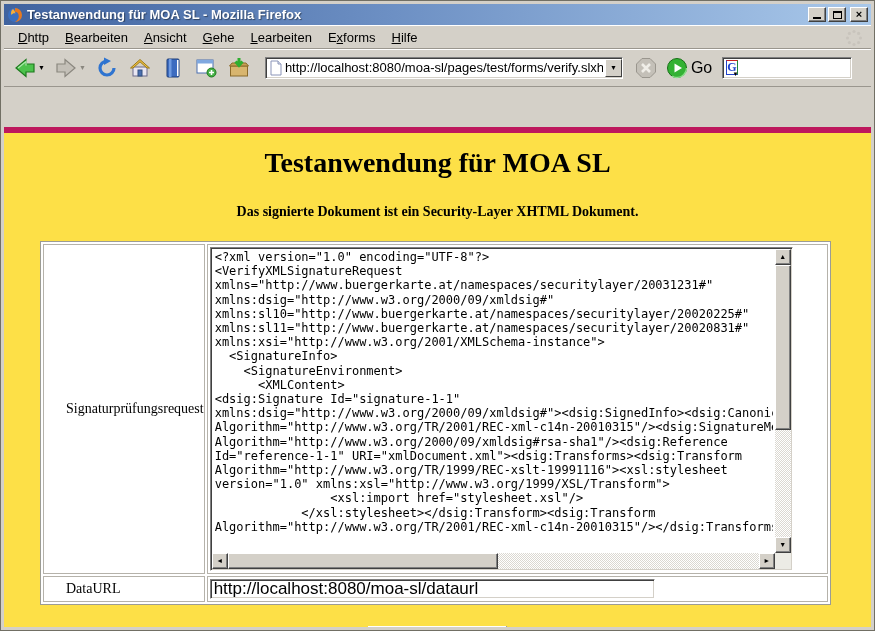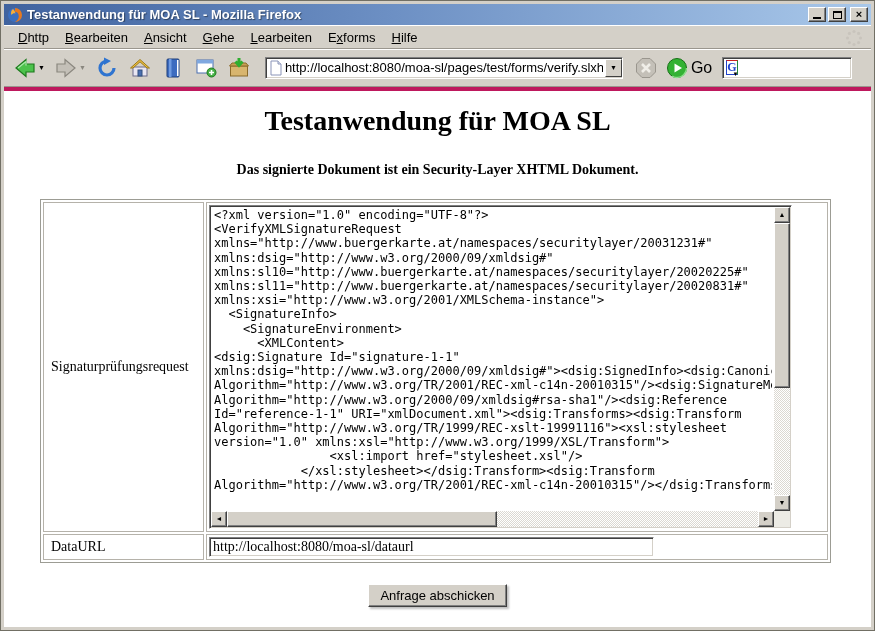--- a/index.html
+++ b/index.html
@@ -88,37 +88,37 @@
     width:15px;height:15px; position:relative;
     border:1px solid; border-color:#cc2222 #22883a #2244cc #2244cc;
     font-family:"Liberation Serif",serif; font-weight:bold; font-size:12px; color:#2244cc;
     display:flex;align-items:center;justify-content:center; background:#fff;
   }
   .g-icon .g-drop{ position:absolute; right:-2px; bottom:-3px; font-size:6px; color:#000; }
   .searchbox input{ flex:1; border:none; outline:none; height:16px; font-size:12px; background:transparent;}
 
   
   .content{
-    flex:1; background:#ffffff; overflow:hidden;
-    border-top:4px solid #be185d;
-    font-family:"Liberation Serif", serif; color:#000;
+    flex:1; background:#fde047; overflow:hidden;
+    border-top:6px solid #be185d;
+    font-family:"Liberation Serif", serif; color:#000;margin-top:40px;
   }
   .page-title{
     text-align:center; font-size:28px; font-weight:bold;
     margin-top:14px; font-family:"Liberation Serif",serif;
   }
   .page-subtitle{ text-align:center; font-size:14px; margin-top:25px;font-weight:bold; }
 
   .form-table{
     margin:21px 0 0 36px; width:791px;
     border-collapse:separate; border-spacing:2px;
     border:1px solid #9c9c94; background:#fff;
   }
   .form-table td{ border:1px solid #b5b2aa; }
-  .label-cell{ width:161px; vertical-align:middle; padding-left:7px; font-size:14px; }
+  .label-cell{ width:161px; vertical-align:middle; padding-left:22px; font-size:14px; }
   .field-cell{ padding:2px; }
 
   
   .xml-area{
     position:relative; width:583px; height:324px; background:#fff;
     border:1px solid; border-color:#808080 #fff #fff #808080;
     box-shadow:inset 1px 1px 0 #404040, inset -1px -1px 0 #D4D0C8;
     overflow:hidden;
   }
   .xml-text{
@@ -150,21 +150,21 @@
   .v-thumb{ top:16px; left:0; width:16px; height:165px; }
   .h-left{ left:0; top:0; }
   .h-right{ right:0; top:0; }
   .h-thumb{ left:16px; top:0; height:16px; width:270px; }
   .sb-corner{ position:absolute; right:1px; bottom:1px; width:16px; height:16px; background:#ECEBE5; }
 
   .dataurl-input{
     width:445px; height:20px;
     border:1px solid; border-color:#808080 #fff #fff #808080;
     box-shadow:inset 1px 1px 0 #404040, inset -1px -1px 0 #D4D0C8;
-    font-size:14px; font-family:Liberation Serif, serif; padding:1px 3px; outline:none;
+    font-size:17px; font-family:Liberation Sans, sans-serif; padding:1px 3px; outline:none;
   }
 
   .button-row{ text-align:center; margin-top:21px; }
   .submit-btn{
     font-size:13px; font-family:Liberation Sans, sans-serif;
     background:#D4D0C8; color:#000;
     border:1px solid; border-color:#fff #404040 #404040 #fff;
     box-shadow:inset -1px -1px 0 #808080, 2px 2px 2px rgba(0,0,0,.25);
     padding:3px 11px; cursor:default;
   }

